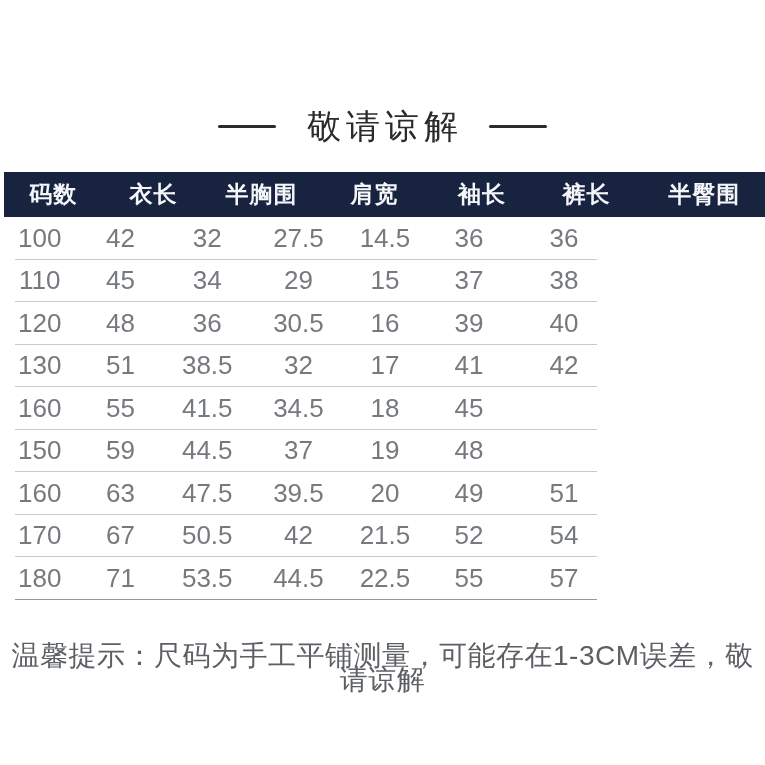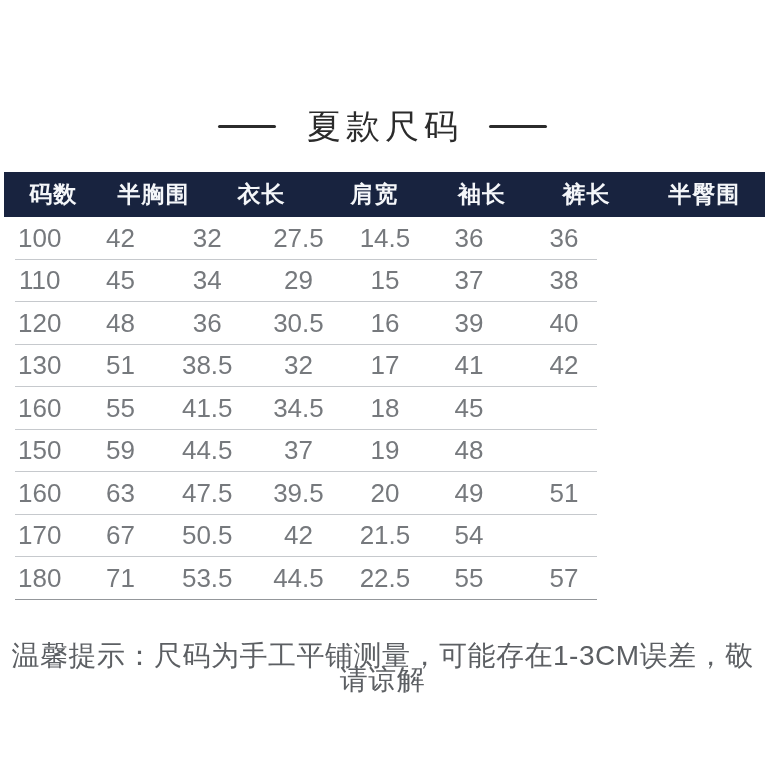--- a/index.html
+++ b/index.html
@@ -66,28 +66,28 @@
     color:var(--note-text);letter-spacing:0.5px;
   }
 </style>
 </head>
 <body>
 
 <div class="page">
 
   <div class="title-row">
     <span class="title-dash"></span>
-    <span class="title-text">夏款尺码</span>
+    <span class="title-text">敬请谅解</span>
     <span class="title-dash"></span>
   </div>
 
   <div class="table-header grid-cols">
     <div class="th">码数</div>
+    <div class="th">衣长</div>
     <div class="th">半胸围</div>
-    <div class="th">衣长</div>
     <div class="th">肩宽</div>
     <div class="th">袖长</div>
     <div class="th">裤长</div>
     <div class="th">半臀围</div>
   </div>
 
   <div class="table-body">
 
     <div class="trow grid-cols">
       <div class="td">100</div>
@@ -156,20 +156,21 @@
       <div class="td">49</div>
       <div class="td">51</div>
     </div>
 
     <div class="trow grid-cols">
       <div class="td">170</div>
       <div class="td">67</div>
       <div class="td">50.5</div>
       <div class="td">42</div>
       <div class="td">21.5</div>
+      <div class="td">52</div>
       <div class="td">54</div>
     </div>
 
     <div class="trow grid-cols">
       <div class="td">180</div>
       <div class="td">71</div>
       <div class="td">53.5</div>
       <div class="td">44.5</div>
       <div class="td">22.5</div>
       <div class="td">55</div>

